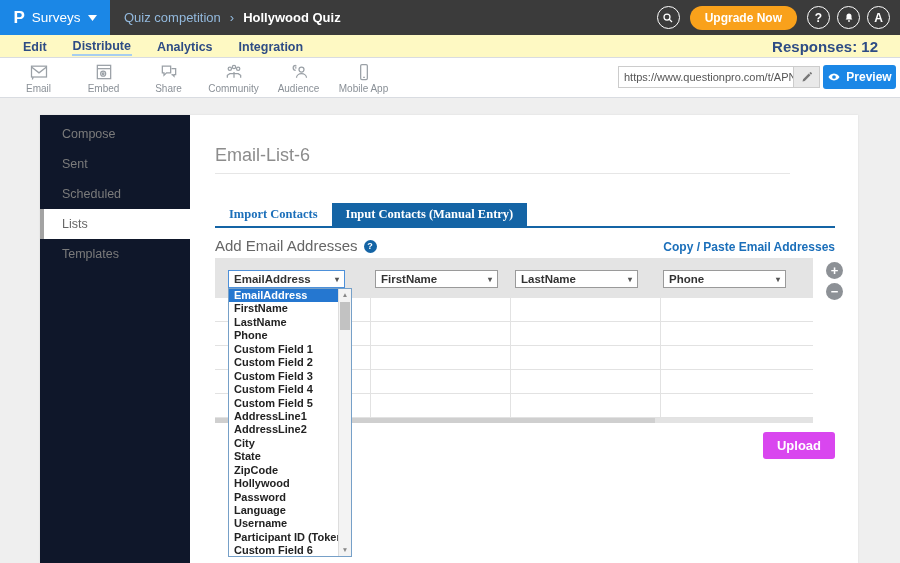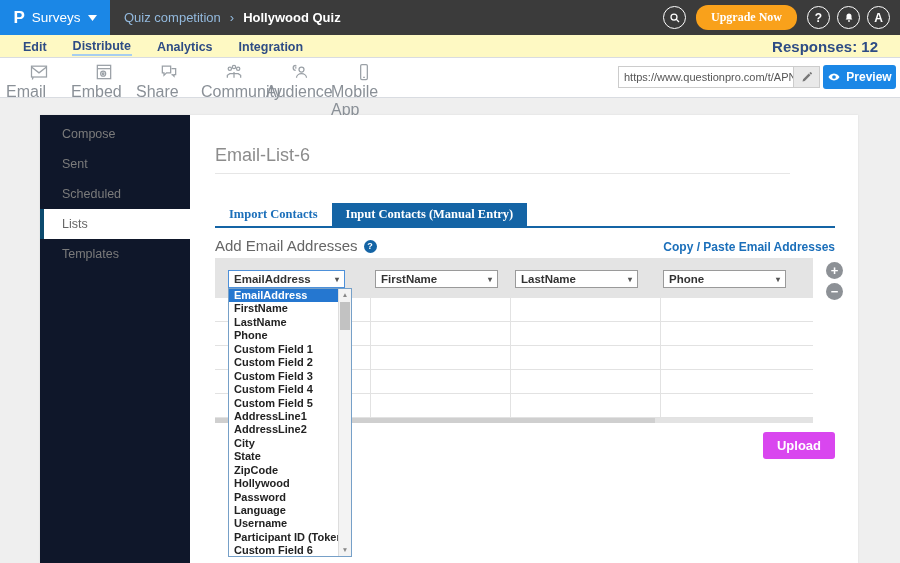--- a/index.html
+++ b/index.html
@@ -9,43 +9,43 @@
   
   .topbar { position:absolute; top:0; left:0; width:900px; height:35px; background:#3b3b3b; display:flex; align-items:center; z-index:10; }
   .brand { width:110px; height:35px; background:#1b87e6; color:#fff; display:flex; align-items:center; justify-content:center; gap:7px; cursor:pointer; }
   .brand .logo { font-weight:bold; font-size:17px; }
   .brand .plabel { font-size:13.5px; }
   .brand svg { display:block; }
   .breadcrumb { margin-left:14px; font-size:13px; color:#93b9dd; display:flex; align-items:center; gap:9px; }
   .breadcrumb .bc-current { color:#ffffff; font-weight:bold; }
   .topbar-right { margin-left:auto; display:flex; align-items:center; gap:7px; margin-right:10px; }
   .circle-btn { width:23px; height:23px; border:1.5px solid #fff; border-radius:50%; display:flex; align-items:center; justify-content:center; color:#fff; font-size:12px; font-weight:bold; cursor:pointer; flex:0 0 auto; }
-  .upgrade { background:#f9a11b; color:#fff; font-weight:bold; font-size:12px; border-radius:12px; padding:5px 15px; cursor:pointer; margin:0 3px;font-family:Liberation Serif, serif; }
+  .upgrade { background:#f9a11b; color:#fff; font-weight:bold; font-size:12px; border-radius:12px; padding:5px 15px; cursor:pointer; margin:0 3px; }
 
   
   .subnav { position:absolute; top:35px; left:0; width:900px; height:23px; background:#fef9c3; border-bottom:1px solid #d9dce1; display:flex; align-items:center; padding:0 22px; }
   .nav-item { color:#2e4c85; font-weight:bold; font-size:12.5px; margin-right:24px; cursor:pointer; padding:2px 1px 1px; }
   .nav-item.active { border-bottom:2px solid #a6cdf0; }
   .responses { margin-left:auto; color:#2e4c85; font-weight:bold; font-size:15px; }
 
   
   .toolbar { position:absolute; top:58px; left:0; width:900px; height:40px; background:#fff; border-bottom:1px solid #d9dce1; }
   .tool-items { position:absolute; left:6px; top:4px; display:flex; }
-  .tool-item { width:65px; text-align:left; color:#8a9097; font-size:16px; cursor:pointer; }
+  .tool-item { width:65px; text-align:center; color:#8a9097; font-size:10px; cursor:pointer; }
   .tool-item svg { width:20px; height:20px; display:block; margin:0 auto 1px; }
   .url-group { position:absolute; left:618px; top:8px; width:202px; height:22px; display:flex; border:1px solid #ccc; background:#fff; }
   .url-input { flex:1; font-size:11px; color:#555; padding:0 5px; display:flex; align-items:center; white-space:nowrap; overflow:hidden; }
   .url-addon { width:26px; background:#e9e9e9; border-left:1px solid #ccc; display:flex; align-items:center; justify-content:center; cursor:pointer; }
   .preview-btn { position:absolute; left:823px; top:7px; width:73px; height:24px; background:#1b87e6; color:#fff; border-radius:3px; display:flex; align-items:center; justify-content:center; gap:5px; font-size:12px; font-weight:bold; cursor:pointer; }
 
   
   .card { position:absolute; left:40px; top:115px; width:818px; height:448px; background:#fff; box-shadow:0 0 2px rgba(0,0,0,0.08); }
   .sidebar { position:absolute; left:0; top:0; width:150px; height:100%; background:#0f172a; padding-top:4px; }
   .side-item { height:30px; display:flex; align-items:center; padding-left:22px; color:#7b7b7b; font-size:12.5px; cursor:pointer; }
-  .side-item.active { background:#fff; color:#666; border-left:4px solid #0c4a6e; padding-left:18px; }
+  .side-item.active { background:#fff; color:#666; border-left:4px solid #a3a3a3; padding-left:18px; }
 
   .main { position:absolute; left:150px; top:0; right:0; bottom:0; }
   .page-title { position:absolute; left:25px; top:30px; font-size:18px; color:#8c8c8c; }
   .title-rule { position:absolute; left:25px; top:58px; width:575px; height:1px; background:#e6e6e6; }
 
   .tabs { position:absolute; left:25px; top:88px; height:23px; display:flex;font-family:Liberation Serif, serif; }
   .tab { font-size:12.5px; font-weight:bold; padding:0 14px; display:flex; align-items:center; color:#1b6fba; cursor:pointer; }
   .tab.active { background:#1464a5; color:#fff; }
   .tabs-rule { position:absolute; left:25px; top:111px; width:620px; height:2px; background:#1464a5; }
 

